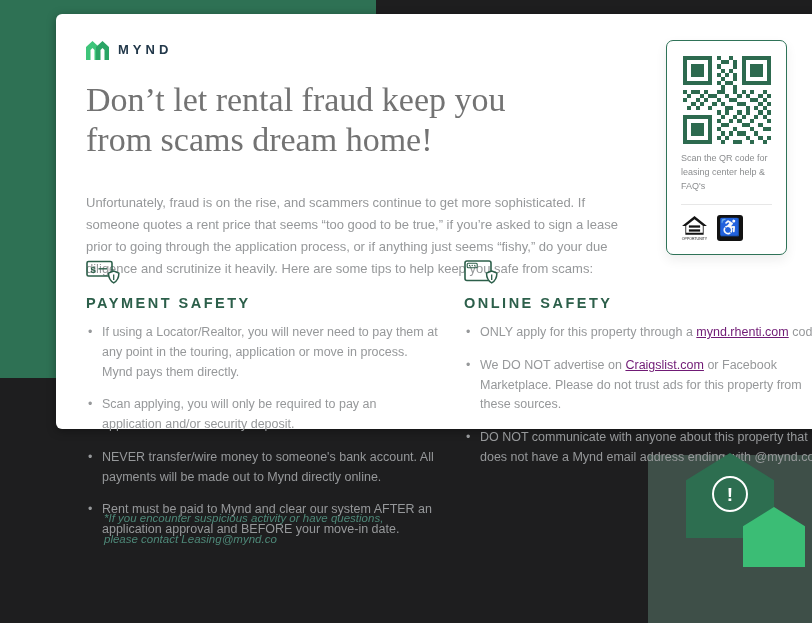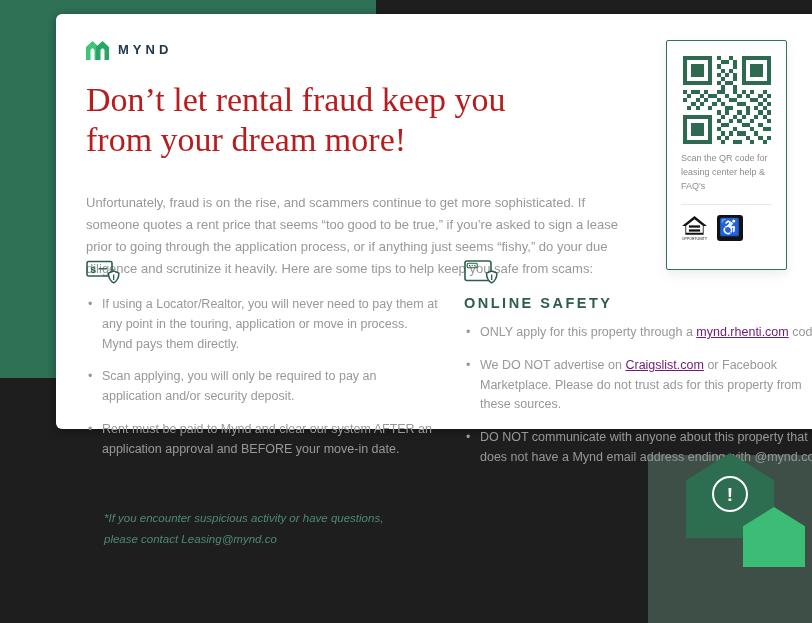--- a/index.html
+++ b/index.html
@@ -11,28 +11,28 @@
 
   .card { position:absolute; left:10px; top:14px; width:791px; height:415px; background:#ffffff;
           border-radius:6px; box-shadow:0 2px 10px rgba(0,0,0,.35);margin-left:46px; }
 
   
   .logo { position:absolute; left:30px; top:24px; display:flex; align-items:center; gap:8px; }
   .logo .wordmark { font-size:13px; font-weight:700; letter-spacing:4px; color:#22384a; }
 
   
   .headline { position:absolute; left:30px; top:66px; font-family:"Liberation Serif", serif;
-              font-weight:400; font-size:34px; line-height:1.18; color:#b91c1c; }
+              font-weight:400; font-size:34px; line-height:1.18; color:#737373; }
 
   
   .intro { position:absolute; left:30px; top:178px; width:552px; font-size:13px; line-height:1.7; color:#96989a; }
 
   
   .qr-panel { position:absolute; left:610px; top:26px; width:121px; background:#fff;
-              border:1px solid #2f7358; border-radius:2px; padding:13px 14px 27px;
+              border:1px solid #2f7358; border-radius:7px; padding:13px 14px 12px;
               box-shadow:0 5px 12px rgba(0,0,0,.07); }
   .qr-svg { display:block; margin:2px auto 8px; }
   .qr-caption { font-size:9px; line-height:1.55; color:#8b8d8f; }
   .qr-divider { border-top:1px solid #e7e7e7; margin:10px 0 10px; }
   .qr-icons { display:flex; align-items:center; gap:9px; }
   .a11y-box { width:26px; height:26px; background:#121212; border-radius:3px; color:#fff;
               font-size:17px; line-height:26px; text-align:center; }
 
   
   .col { position:absolute; top:246px; }
@@ -67,21 +67,21 @@
   <div class="logo">
     <svg width="24" height="22" viewBox="0 0 24 22">
       <path d="M0 22V9l6.5-6L13 9v13H8.5V12l-2-2-2 2v10Z" fill="#3ec57a"></path>
       <path d="M10 22V9l6.5-6L23 9v13h-4.5V12l-2-2-2 2v10Z" fill="#2aa565"></path>
     </svg>
     <span class="wordmark">MYND</span>
   </div>
 
   <h1 class="headline">
     <span style="display:block">Don’t let rental fraud keep you</span>
-    <span style="display:block">from your dream more!</span>
+    <span style="display:block">from scams dream home!</span>
   </h1>
 
   <p class="intro">Unfortunately, fraud is on the rise, and scammers continue to get more sophisticated. If someone quotes a rent price that seems “too good to be true,” if you’re asked to sign a lease prior to going through the application process, or if anything just seems “fishy,”  do your due diligence and scrutinize it heavily. Here are some tips to help keep you safe from scams:</p>
 
   <div class="qr-panel">
     <svg class="qr-svg" width="88" height="88" viewBox="0 0 21 21" shape-rendering="crispEdges">
       <rect width="21" height="21" fill="#ffffff"></rect>
       <g fill="#2d6a4f">
         <rect x="0" y="0" width="7" height="7"></rect>
           <rect x="14" y="0" width="7" height="7"></rect>
@@ -114,22 +114,24 @@
   </div>
 
   <div class="col col-payment">
     <svg class="section-icon" width="38" height="27" viewBox="0 0 38 27">
       <rect x="1" y="1.5" width="25" height="14.5" rx="1.5" fill="none" stroke="#2c5f4a" stroke-width="1.6"></rect>
       <text x="4.5" y="12.5" font-size="9.5" font-weight="bold" fill="#2c5f4a" font-family="Liberation Sans, sans-serif">$</text>
       <path d="M12.5 8.8h8.5" stroke="#2c5f4a" stroke-width="1.4"></path>
       <path d="M22.5 13.2c2.6-1.4 5.2-2.2 5.2-2.2s2.6.8 5.2 2.2c-.1 4.8-2 7.9-5.2 9.7-3.2-1.8-5.1-4.9-5.2-9.7z" fill="#ffffff" stroke="#2c5f4a" stroke-width="1.5"></path>
       <path d="M27.7 14.5v5.5" stroke="#2c5f4a" stroke-width="1.3"></path>
     </svg>
+    <div class="section-heading">PAYMENT SAFETY</div>
     <div class="bullet">If using a Locator/Realtor, you will never need to pay them at any point in the touring, application or move in process. Mynd pays them directly.</div>
     <div class="bullet">Scan applying, you will only be required to pay an application and/or security deposit.</div>
+    <div class="bullet">NEVER transfer/wire money to someone's bank account. All payments will be made out to Mynd directly online.</div>
     <div class="bullet">Rent must be paid to Mynd and clear our system AFTER an application approval and BEFORE your move-in date.</div>
   </div>
 
   <div class="col col-online">
     <svg class="section-icon" width="38" height="27" viewBox="0 0 38 27">
       <rect x="1" y="1" width="26" height="19.5" rx="2" fill="none" stroke="#2c5f4a" stroke-width="1.6"></rect>
       <rect x="3.2" y="3.2" width="10" height="4.6" rx="1" fill="none" stroke="#2c5f4a" stroke-width="1.1"></rect>
       <circle cx="5.6" cy="5.5" r="0.7" fill="#2c5f4a"></circle>
         <circle cx="8.2" cy="5.5" r="0.7" fill="#2c5f4a"></circle>
         <circle cx="10.8" cy="5.5" r="0.7" fill="#2c5f4a"></circle>

